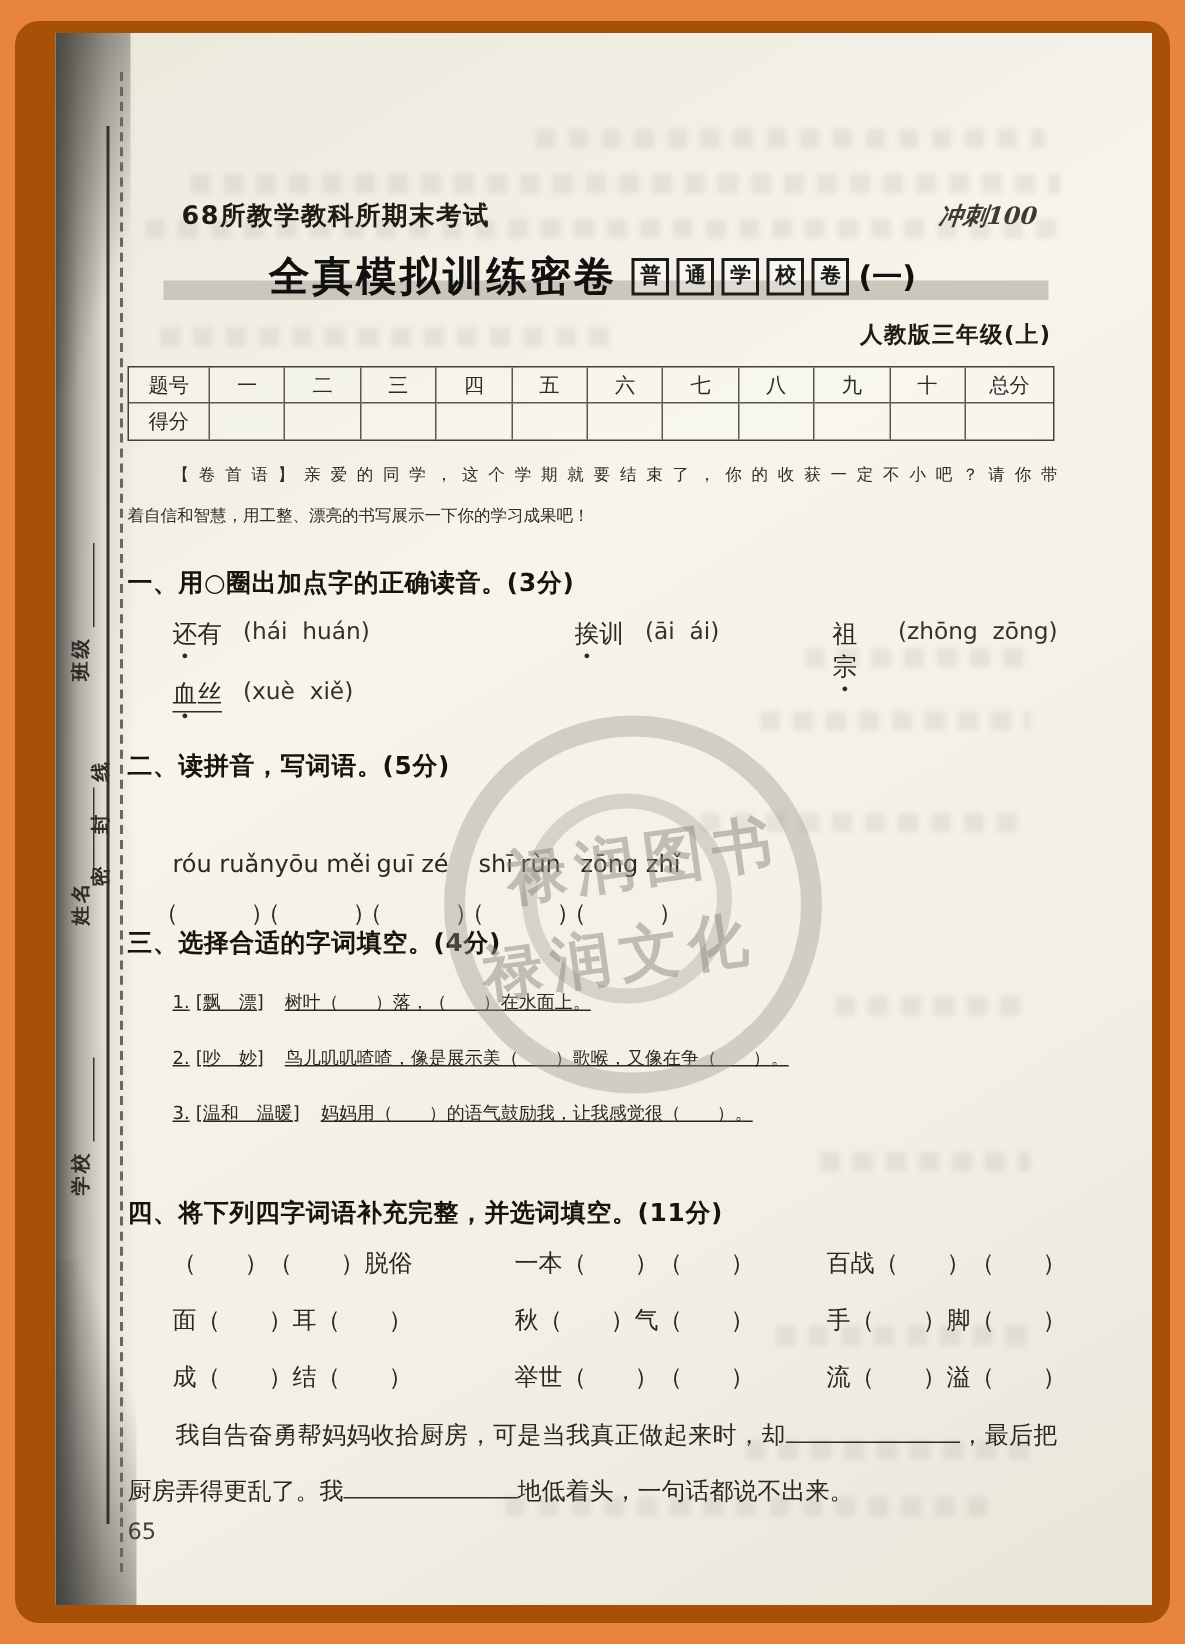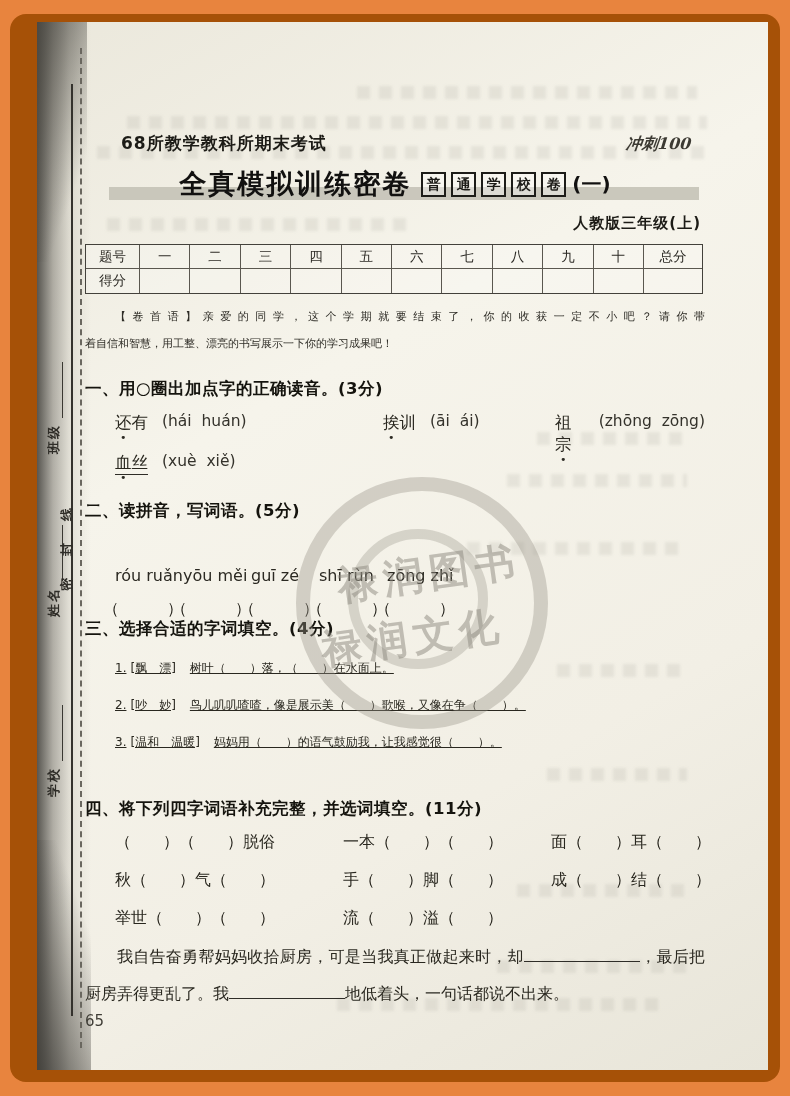--- a/index.html
+++ b/index.html
@@ -230,20 +230,21 @@
       <div class="s3items" id="s3-items">
           <div class="s3line"><span class="s3num">1.</span><span class="s3ch">[飘　漂]</span><span class="s3tx">树叶（　　）落，（　　）在水面上。</span></div>
           <div class="s3line"><span class="s3num">2.</span><span class="s3ch">[吵　妙]</span><span class="s3tx">鸟儿叽叽喳喳，像是展示美（　　）歌喉，又像在争（　　）。</span></div>
           <div class="s3line"><span class="s3num">3.</span><span class="s3ch">[温和　温暖]</span><span class="s3tx">妈妈用（　　）的语气鼓励我，让我感觉很（　　）。</span></div>
         </div>
 
       <div class="shead" style="top:776px;">四、将下列四字词语补充完整，并选词填空。(11分)</div>
       <div class="s4grid" id="s4-grid">
           <div class="s4cell">（　　）（　　）脱俗</div>
           <div class="s4cell">一本（　　）（　　）</div>
+          <div class="s4cell">百战（　　）（　　）</div>
           <div class="s4cell">面（　　）耳（　　）</div>
           <div class="s4cell">秋（　　）气（　　）</div>
           <div class="s4cell">手（　　）脚（　　）</div>
           <div class="s4cell">成（　　）结（　　）</div>
           <div class="s4cell">举世（　　）（　　）</div>
           <div class="s4cell">流（　　）溢（　　）</div>
         </div>
 
       <div class="para">
         <span>我自告奋勇帮妈妈收拾厨房，可是当我真正做起来时，却</span><span class="blank"></span><span>，最后把厨房弄得更乱了。我</span><span class="blank"></span><span>地低着头，一句话都说不出来。</span>

